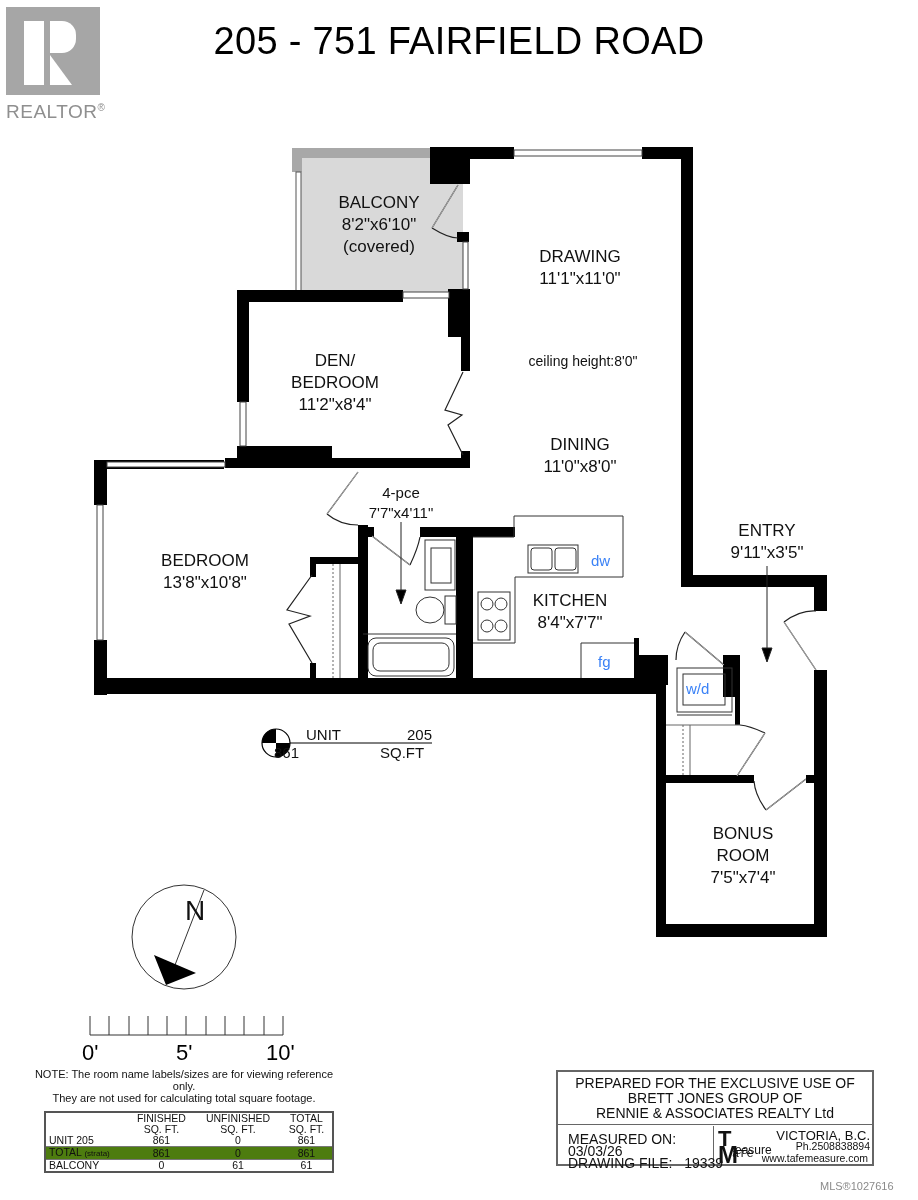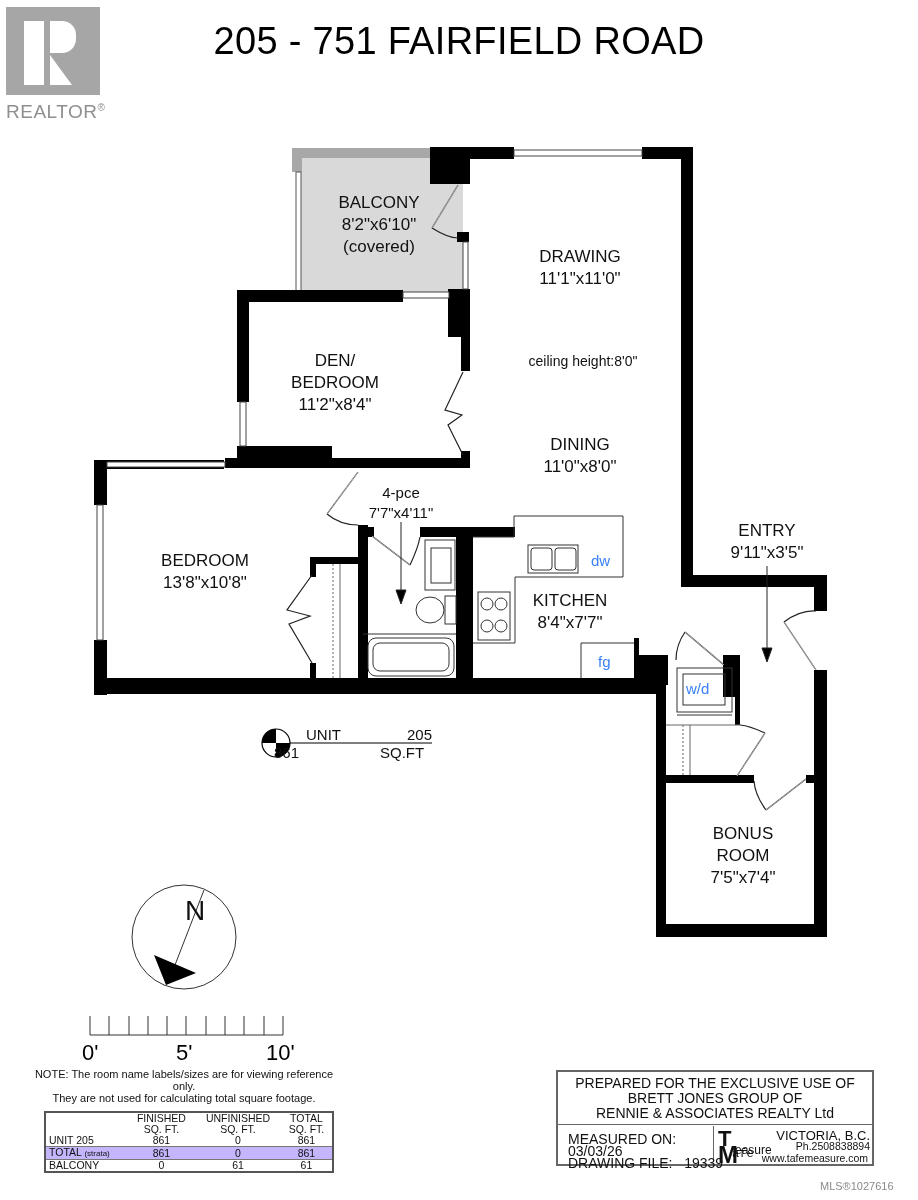--- a/index.html
+++ b/index.html
@@ -15,21 +15,21 @@
   #plan { left:0; top:0; width:918px; height:1200px; }
   .room-label { position:absolute; text-align:center; font-size:17px; line-height:22px; color:#111; white-space:nowrap; }
   .fix-label { position:absolute; font-size:15px; color:#3b82f6; }
   #unit-key { left:262px; top:726px; width:180px; height:36px; }
   #unit-key .t { position:absolute; font-size:15px; }
   #scale-labels span { position:absolute; font-size:22px; color:#000; }
   #note { left:34px; top:1068px; width:300px; text-align:center; font-size:11px; line-height:12px; }
   #sqft-table { left:44px; top:1095px; width:290px; border:2px solid #555; border-collapse:collapse; font-size:10.5px;margin-top:16px; }
   #sqft-table td, #sqft-table th { padding:0 3px; line-height:11px; font-weight:normal; text-align:center; }
   #sqft-table td.lbl { text-align:left; }
-  #sqft-table tr.shaded td { background:#c4b5fd; border-top:1px solid #777; border-bottom:1px solid #777; }
+  #sqft-table tr.shaded td { background:#4d7c0f; border-top:1px solid #777; border-bottom:1px solid #777; }
   #prepared { left:556px; top:1070px; width:318px; height:96px; border:2px solid #666; box-sizing:border-box; }
   #prepared .top { height:53px; border-bottom:1px solid #666; text-align:center; font-size:14px; line-height:15px; padding-top:4px; box-sizing:border-box; }
   #prepared .bl { position:absolute; left:0; top:54px; width:156px; height:36px; border-right:1px solid #666; font-size:14px; line-height:12px; padding:7px 0 0 10px; box-sizing:border-box; }
   #prepared .br { position:absolute; left:157px; top:54px; width:159px; height:40px; }
   #prepared .tafe-T { position:absolute; left:3px; top:0px; font-size:22px; font-weight:bold; }
   #prepared .tafe-M { position:absolute; left:3px; top:15px; font-size:24px; font-weight:bold; }
   #prepared .tafe-1 { position:absolute; left:17px; top:21px; font-size:12px;font-family:Liberation Mono, monospace; }
   #prepared .tafe-2 { position:absolute; left:20px; top:17px; font-size:12px; }
   #prepared .city { position:absolute; right:4px; top:2px; font-size:13px;text-align:center; }
   #prepared .ph { position:absolute; right:4px; top:14px; font-size:10.5px; }

